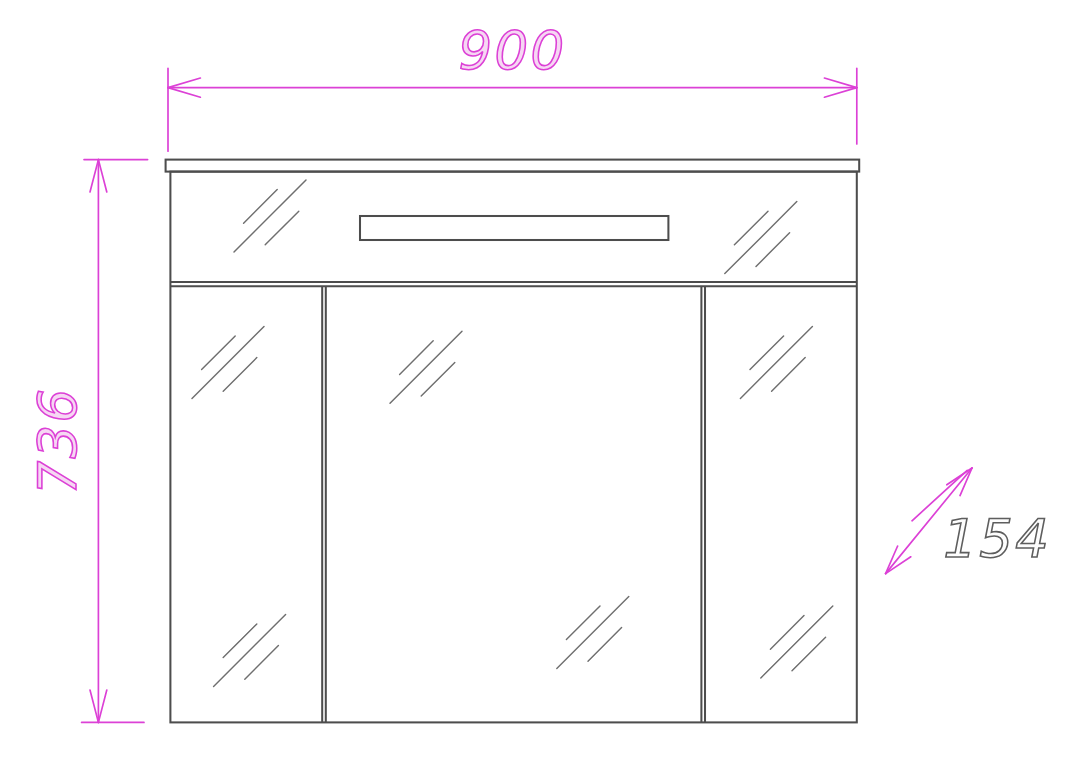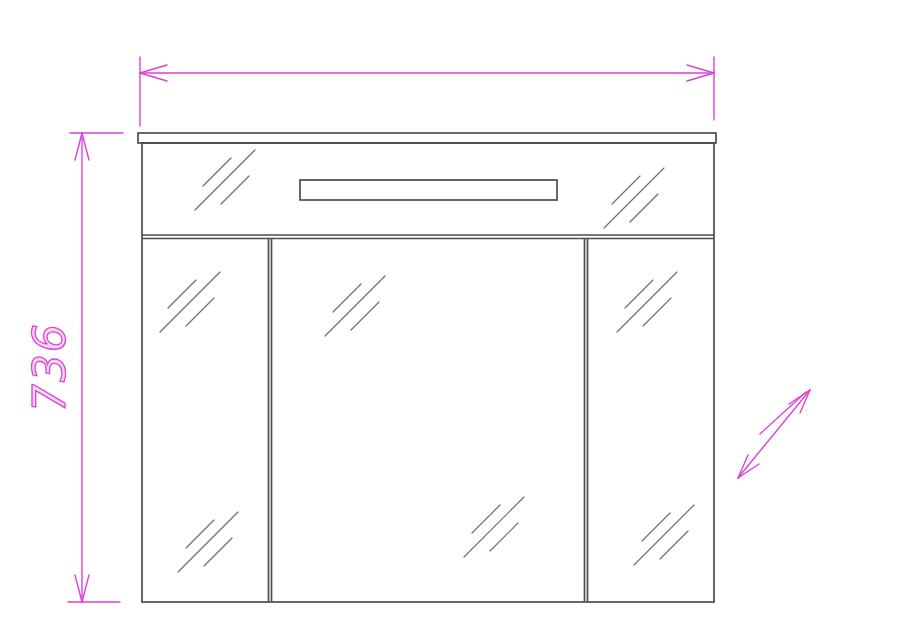--- a/index.html
+++ b/index.html
@@ -112,17 +112,19 @@
       <use href="#hatch-symbol" x="604" y="168"></use>
       <use href="#hatch-symbol" x="160" y="272"></use>
       <use href="#hatch-symbol" x="325" y="276"></use>
       <use href="#hatch-symbol" x="617" y="272"></use>
       <use href="#hatch-symbol" x="178" y="512"></use>
       <use href="#hatch-symbol" x="464" y="497"></use>
       <use href="#hatch-symbol" x="634" y="505"></use>
     </g>
   </svg>
 
+  <div class="dim-text magenta" style="left:427px; top:43px;">900</div>
 
   <div class="dim-text magenta rotated" style="left:49px; top:367px;">736</div>
 
+  <div class="dim-text gray" style="left:831px; top:450px;">154</div>
 
 </div>
 
 </body></html>

